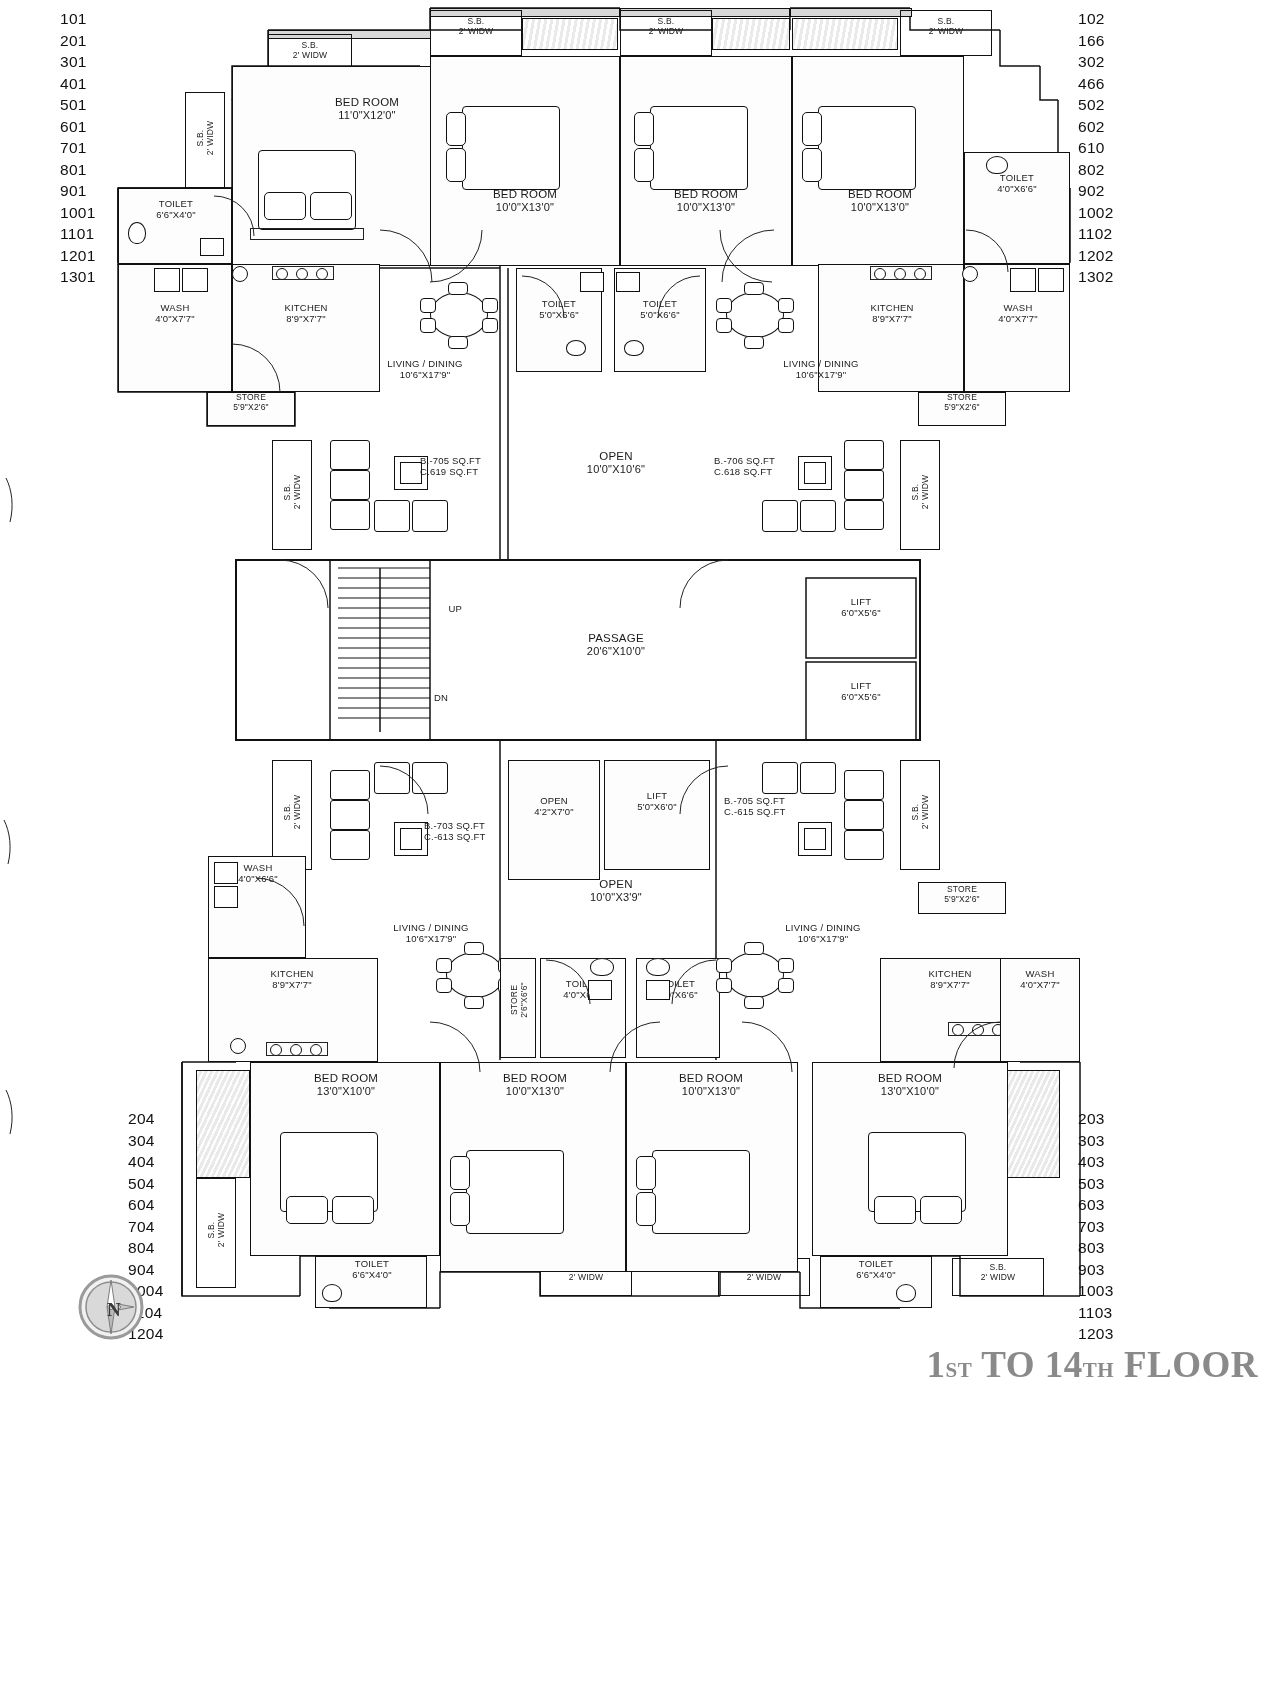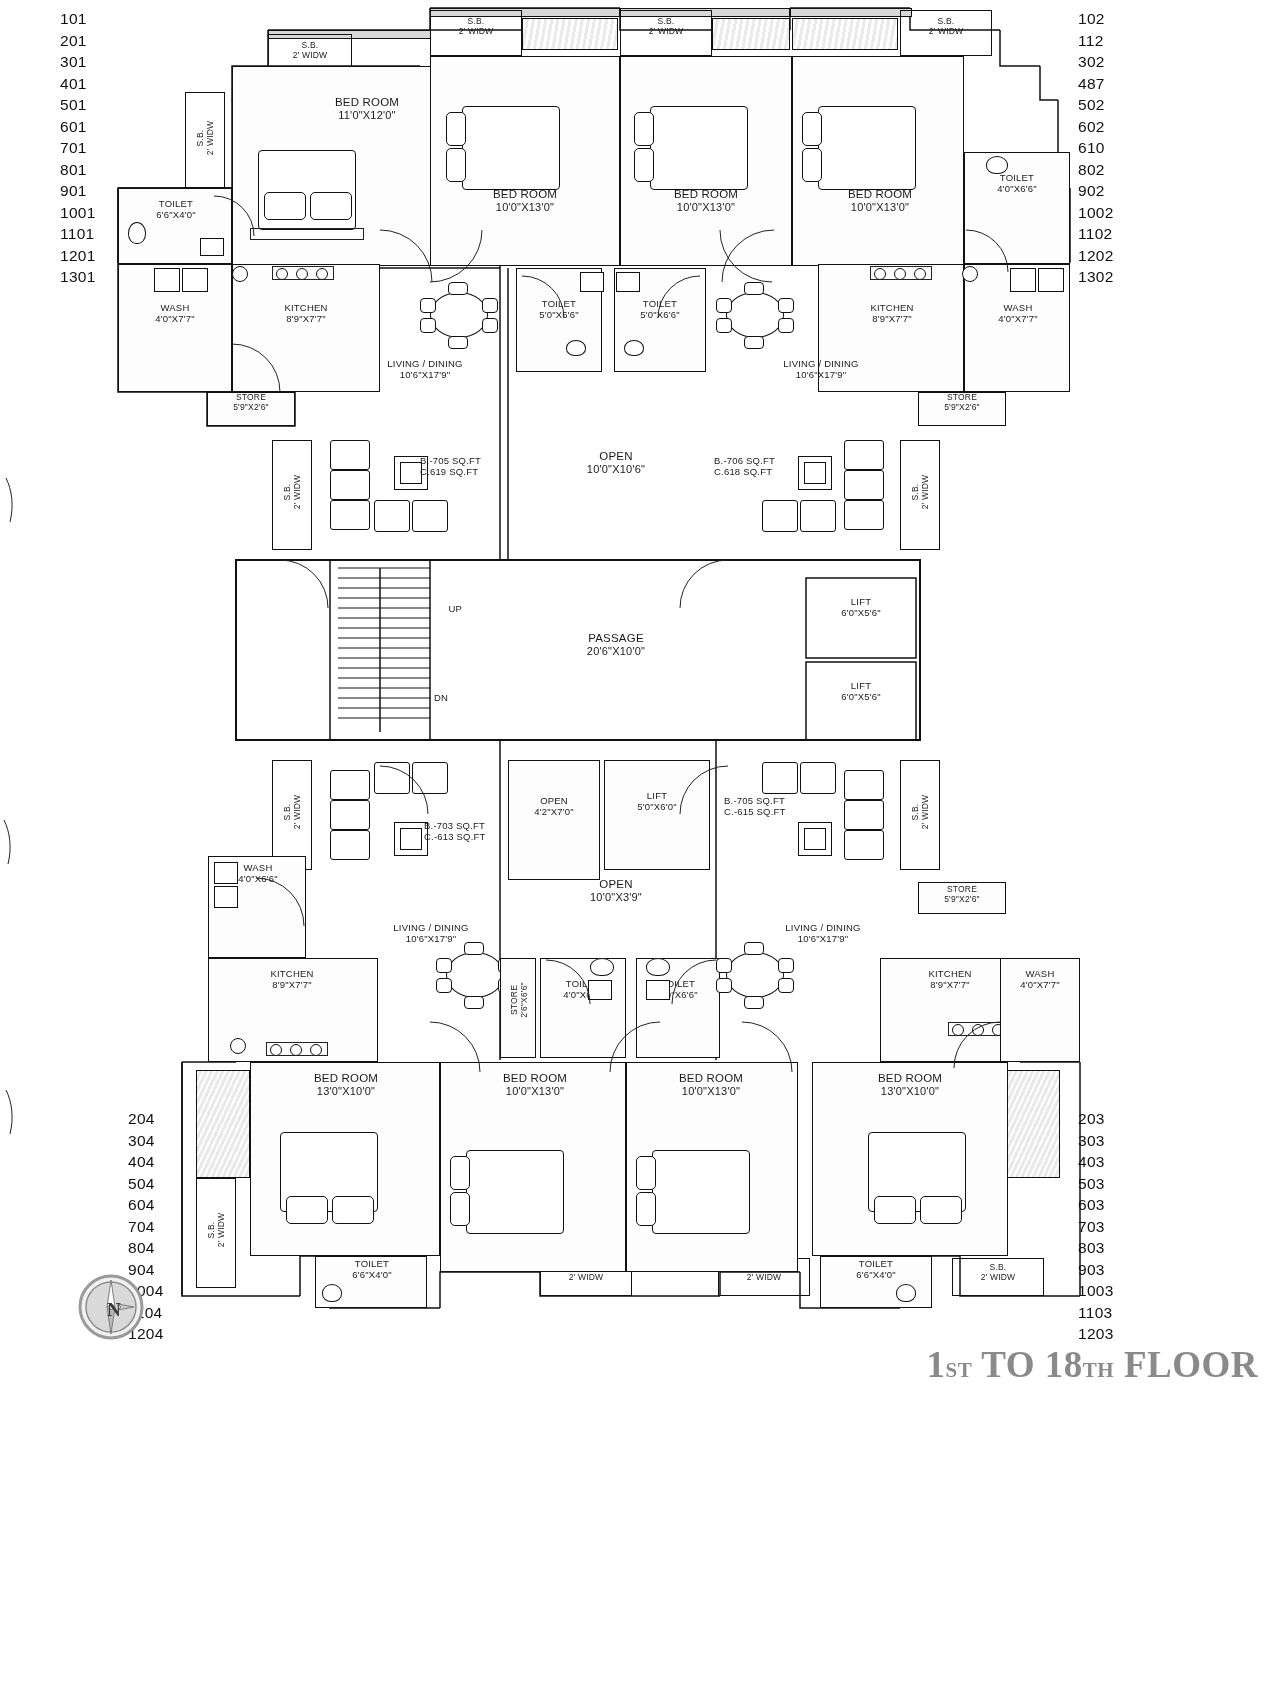--- a/index.html
+++ b/index.html
@@ -63,23 +63,23 @@
     <div>801</div>
     <div>901</div>
     <div>1001</div>
     <div>1101</div>
     <div>1201</div>
     <div>1301</div>
   </div>
 
   <div class="unitnum" style="left:1078px;top:8px;">
     <div>102</div>
-    <div>112</div>
+    <div>166</div>
     <div>302</div>
-    <div>487</div>
+    <div>466</div>
     <div>502</div>
     <div>602</div>
     <div>610</div>
     <div>802</div>
     <div>902</div>
     <div>1002</div>
     <div>1102</div>
     <div>1202</div>
     <div>1302</div>
   </div>
@@ -675,21 +675,21 @@
       <path d="M660,1022 A50,50 0 0 0 610,1072"></path>
       <path d="M742,1022 A50,50 0 0 1 792,1072"></path>
       <path d="M1000,1022 A46,46 0 0 0 954,1068"></path>
       <path d="M546,960 A44,44 0 0 1 590,1004"></path>
       <path d="M716,960 A44,44 0 0 0 672,1004"></path>
     </g>
   </svg>
 
   <div id="title">
     <div class="t2">
-      <span>1</span><span class="sup">ST</span><span> TO </span><span>18</span><span class="sup">TH</span><span> FLOOR</span>
+      <span>1</span><span class="sup">ST</span><span> TO </span><span>14</span><span class="sup">TH</span><span> FLOOR</span>
     </div>
   </div>
 
   <div id="compass">
     <svg width="74" height="74" viewBox="0 0 74 74">
       <circle cx="37" cy="37" r="31" fill="#f1f1f1" stroke="#9a9a9a" stroke-width="3"></circle>
       <circle cx="37" cy="37" r="25" fill="#d9d9d9" stroke="#8d8d8d" stroke-width="1.5"></circle>
       <path d="M37,10 L41,37 L37,34 L33,37 Z" fill="#ffffff" stroke="#7d7d7d" stroke-width="1"></path>
       <path d="M37,64 L33,37 L37,40 L41,37 Z" fill="#b9b9b9" stroke="#7d7d7d" stroke-width="1"></path>
       <path d="M60,37 L44,34 L47,37 L44,40 Z" fill="#c9c9c9" stroke="#7d7d7d" stroke-width="1"></path>

